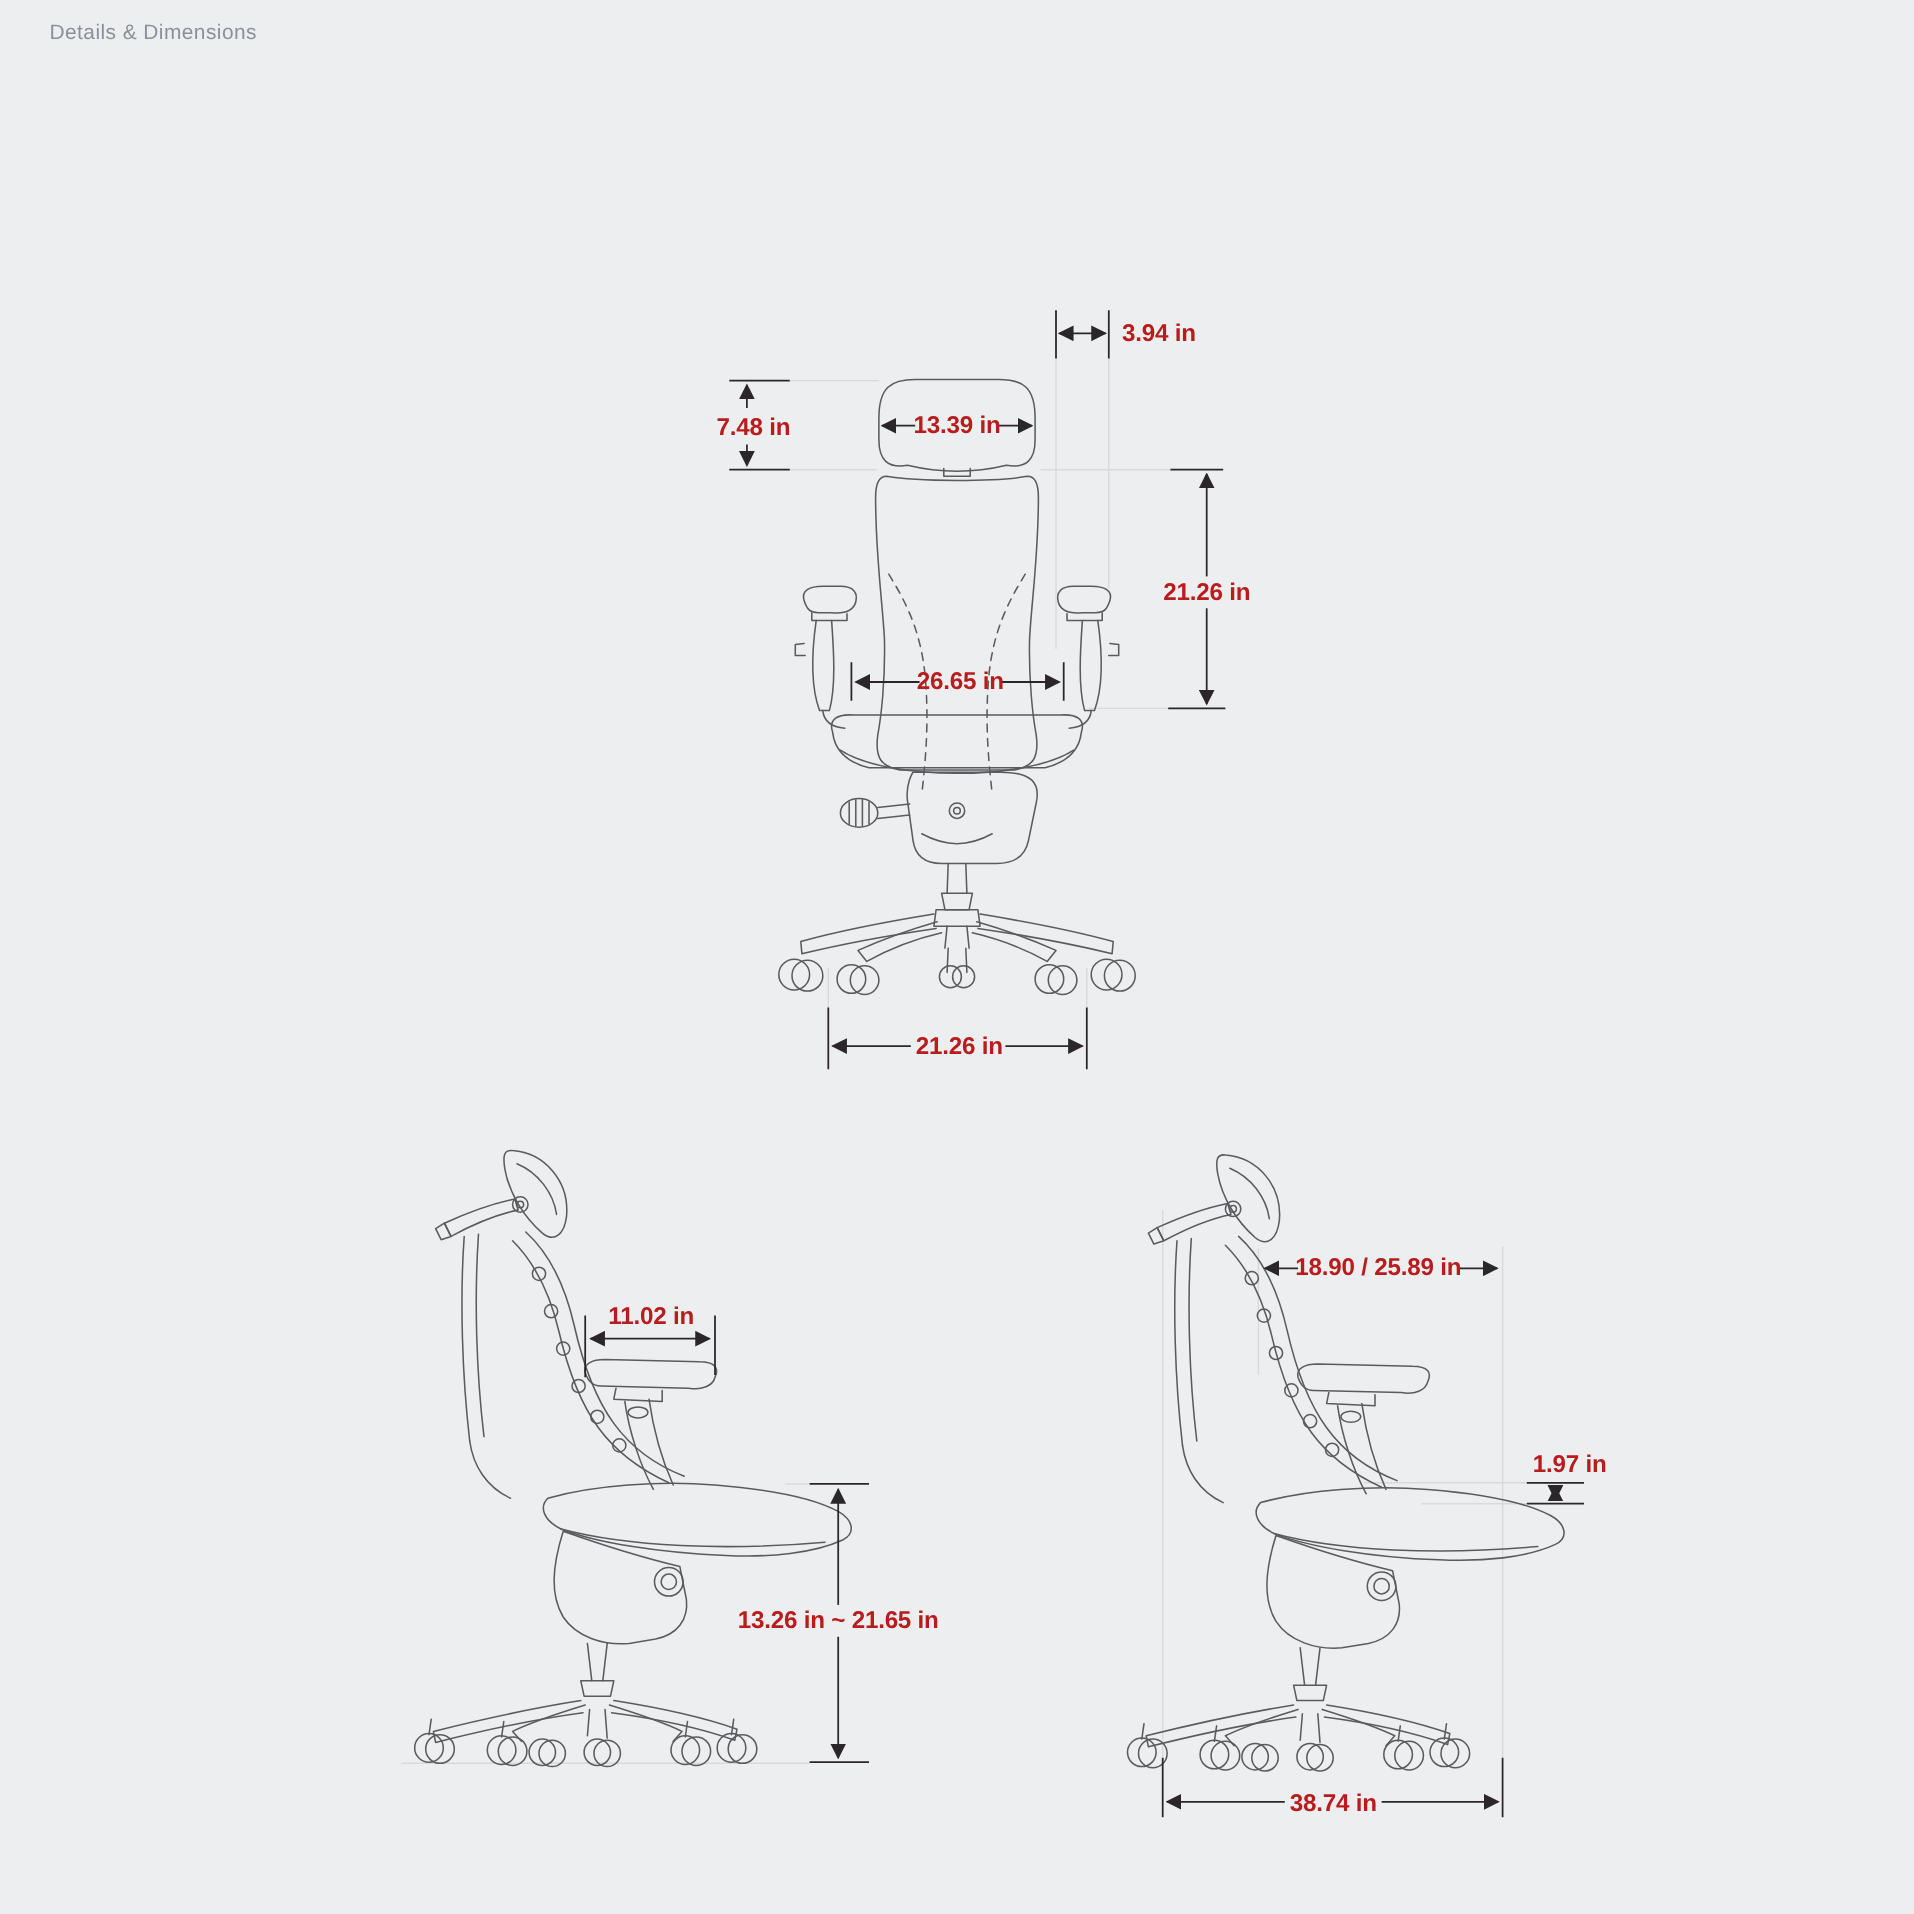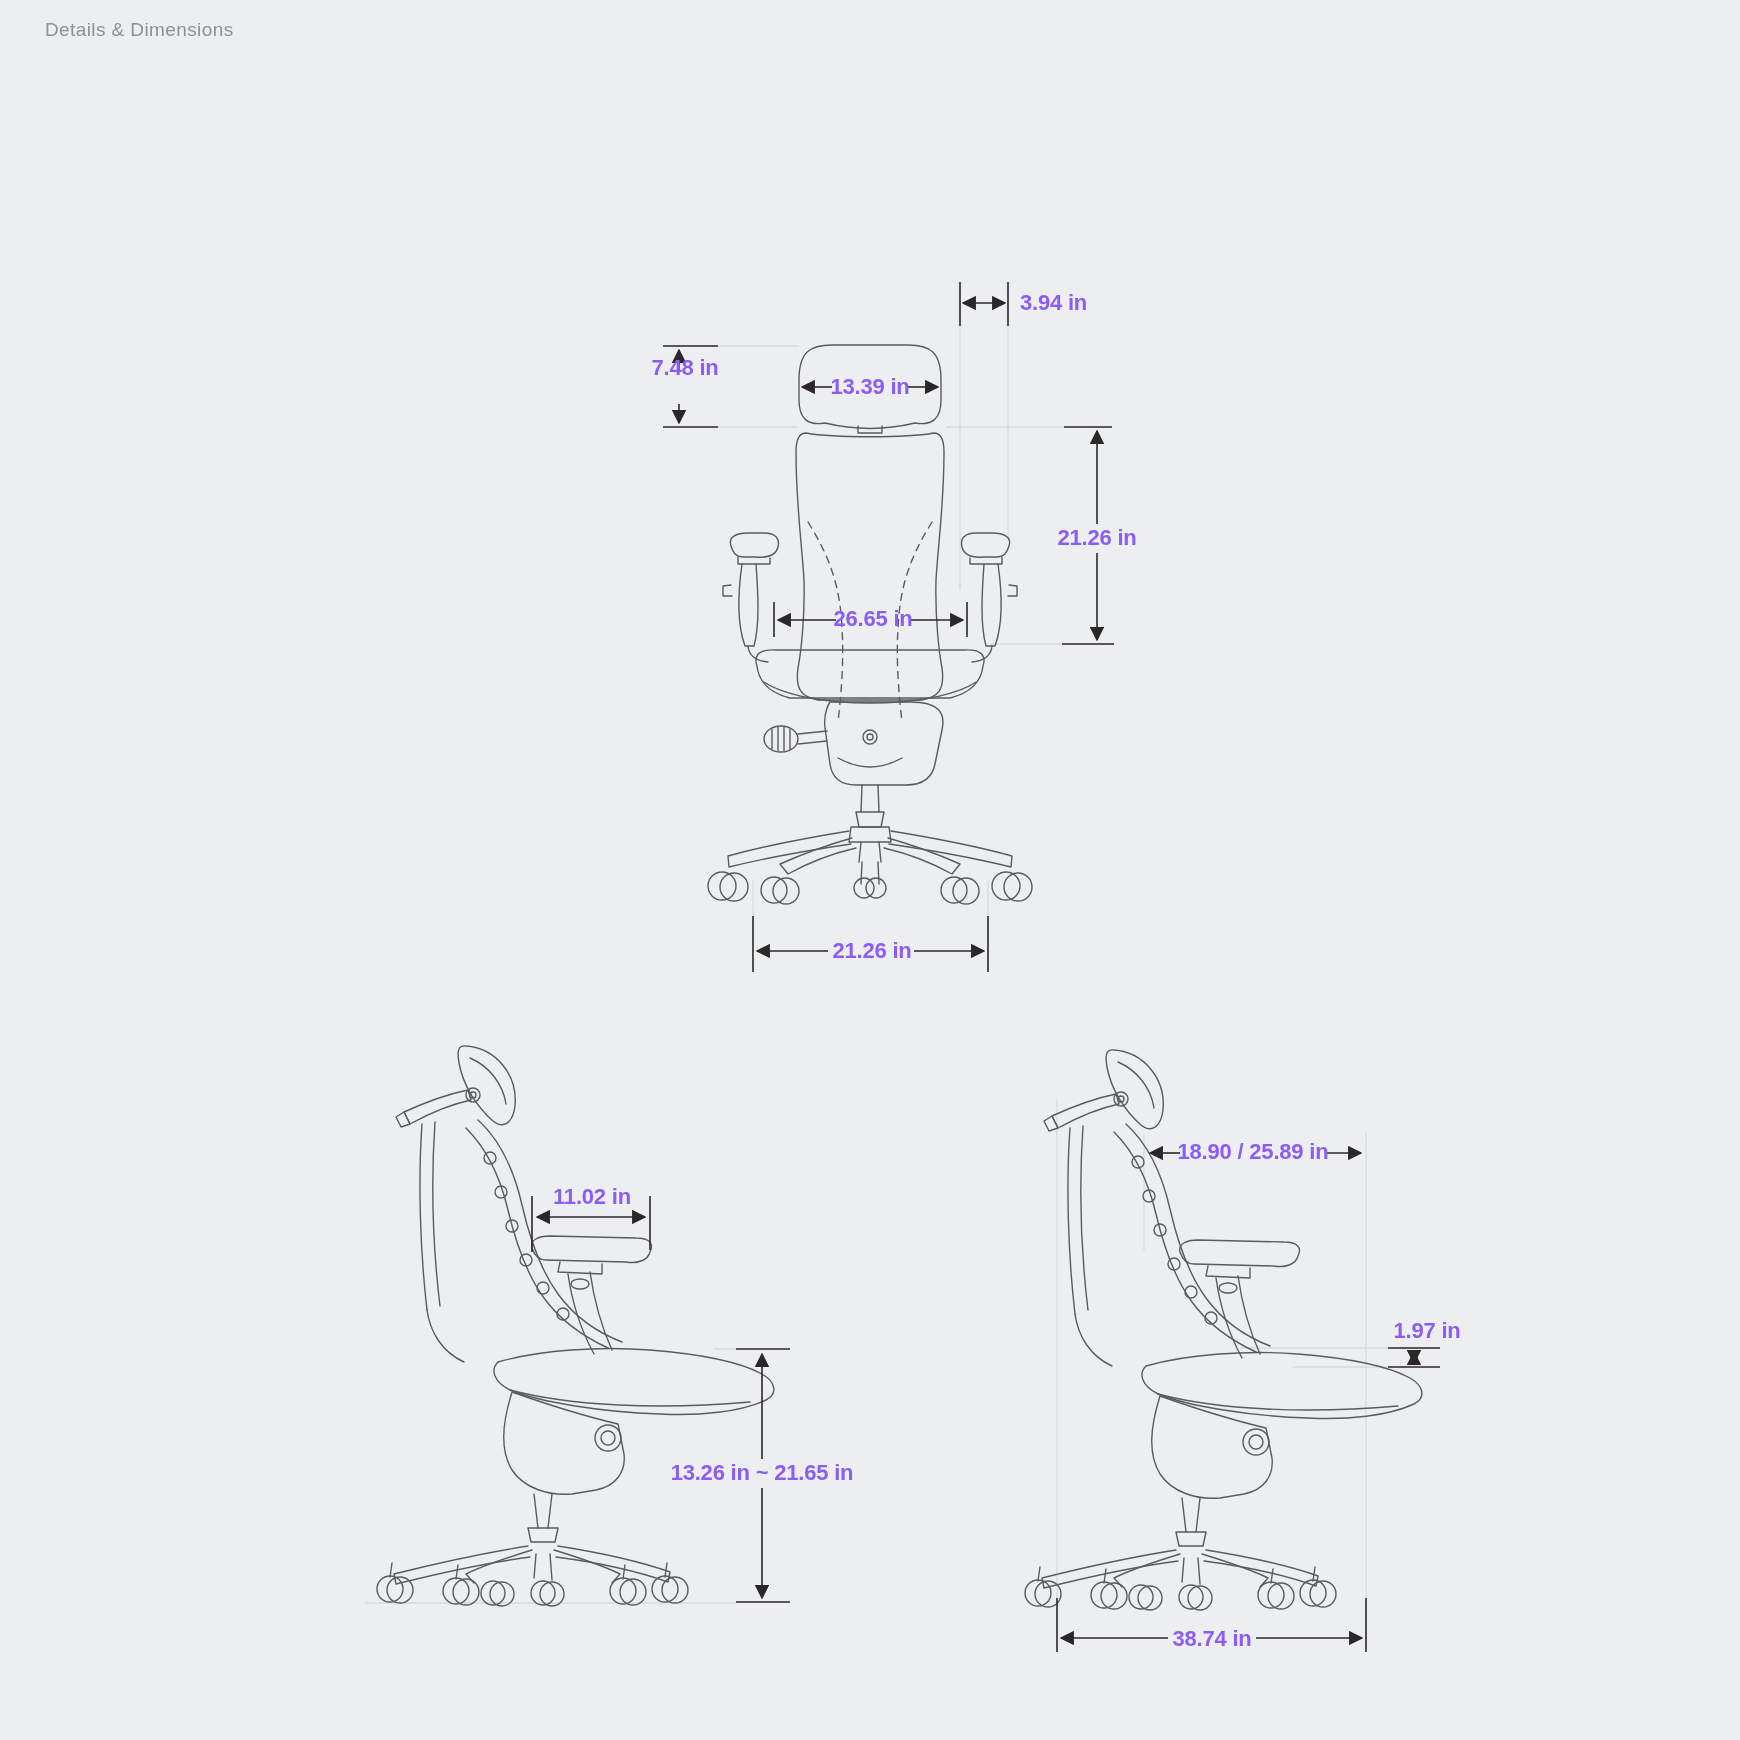--- a/index.html
+++ b/index.html
@@ -1,19 +1,19 @@
 <!DOCTYPE html>
 <html><head>
 <meta charset="utf-8">
 <style>
   html,body{margin:0;padding:0;}
   body{background:#edeef0;font-family:"Liberation Sans",sans-serif;}
   .canvas{position:relative;width:1532px;height:1740px;background:#edeef0;overflow:hidden;}
   .page-title{position:absolute;left:45px;top:19px;font-size:19px;letter-spacing:.4px;color:#8b919b;white-space:nowrap;}
-  .dim-label{position:absolute;transform:translate(-50%,-50%);font-size:22px;font-weight:600;color:#8b5cf6;letter-spacing:-.2px;white-space:nowrap;}
+  .dim-label{position:absolute;transform:translate(-50%,-50%);font-size:22px;font-weight:600;color:#b91c1c;letter-spacing:-.2px;white-space:nowrap;}
   .dim-label.left-anchor{transform:translate(0,-50%);}
   svg{position:absolute;left:0;top:0;}
   .chair{stroke:#5a5b5e;stroke-width:1.4;fill:none;stroke-linecap:round;stroke-linejoin:round;}
   .chair-dash{stroke:#5a5b5e;stroke-width:1.4;fill:none;stroke-dasharray:7 6;stroke-linecap:round;}
   .dim{stroke:#2b2728;stroke-width:1.6;fill:none;}
   .xline{stroke:#d8dadd;stroke-width:1.3;fill:none;}
 </style>
 </head>
 <body>
 
@@ -225,21 +225,21 @@
       <path class="dim" d="M1388 1348 L1440 1348 M1388 1367 L1440 1367"></path>
       <line class="dim" x1="1414" y1="1352" x2="1414" y2="1363" marker-start="url(#ah)" marker-end="url(#ah)"></line>
 
       <path class="dim" d="M1057 1598 L1057 1652 M1366 1598 L1366 1652"></path>
       <line class="dim" x1="1168" y1="1638" x2="1061" y2="1638" marker-end="url(#ah)"></line>
       <line class="dim" x1="1256" y1="1638" x2="1362" y2="1638" marker-end="url(#ah)"></line>
     </g>
   </svg>
 
   <span class="dim-label left-anchor" style="left:1020px;top:303px;">3.94 in</span>
-  <span class="dim-label" style="left:685px;top:368px;">7.48 in</span>
+  <span class="dim-label" style="left:685px;top:388px;">7.48 in</span>
   <span class="dim-label" style="left:870px;top:387px;text-align:right;">13.39 in</span>
   <span class="dim-label" style="left:1097px;top:538px;">21.26 in</span>
   <span class="dim-label" style="left:873px;top:619px;">26.65 in</span>
   <span class="dim-label" style="left:872px;top:951px;">21.26 in</span>
   <span class="dim-label" style="left:592px;top:1197px;">11.02 in</span>
   <span class="dim-label" style="left:762px;top:1473px;">13.26 in ~ 21.65 in</span>
   <span class="dim-label" style="left:1253px;top:1152px;">18.90 / 25.89 in</span>
   <span class="dim-label" style="left:1415px;top:1331px;margin-left:12px;">1.97 in</span>
   <span class="dim-label" style="left:1212px;top:1639px;">38.74 in</span>
 

